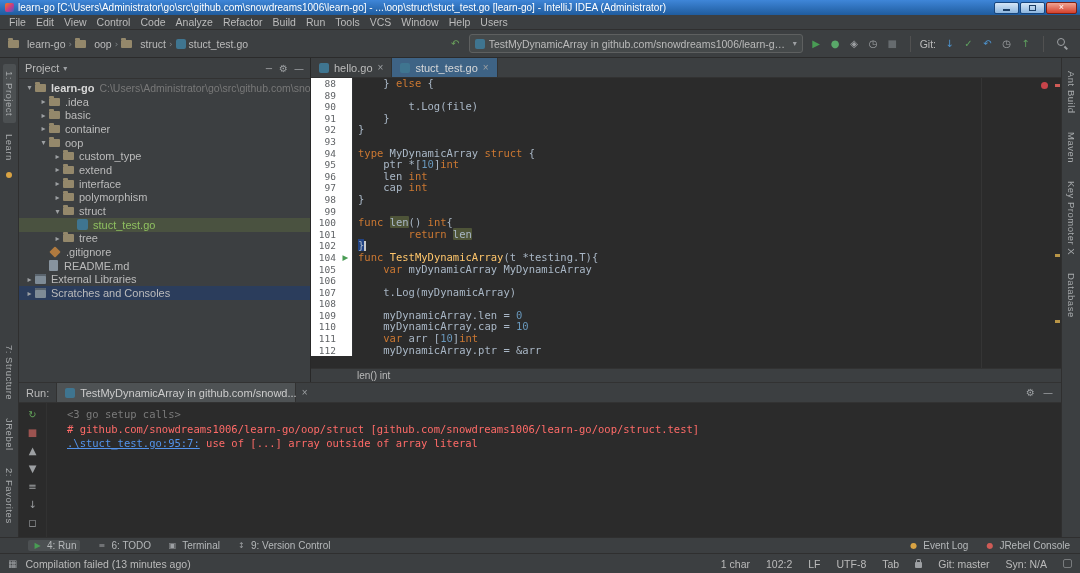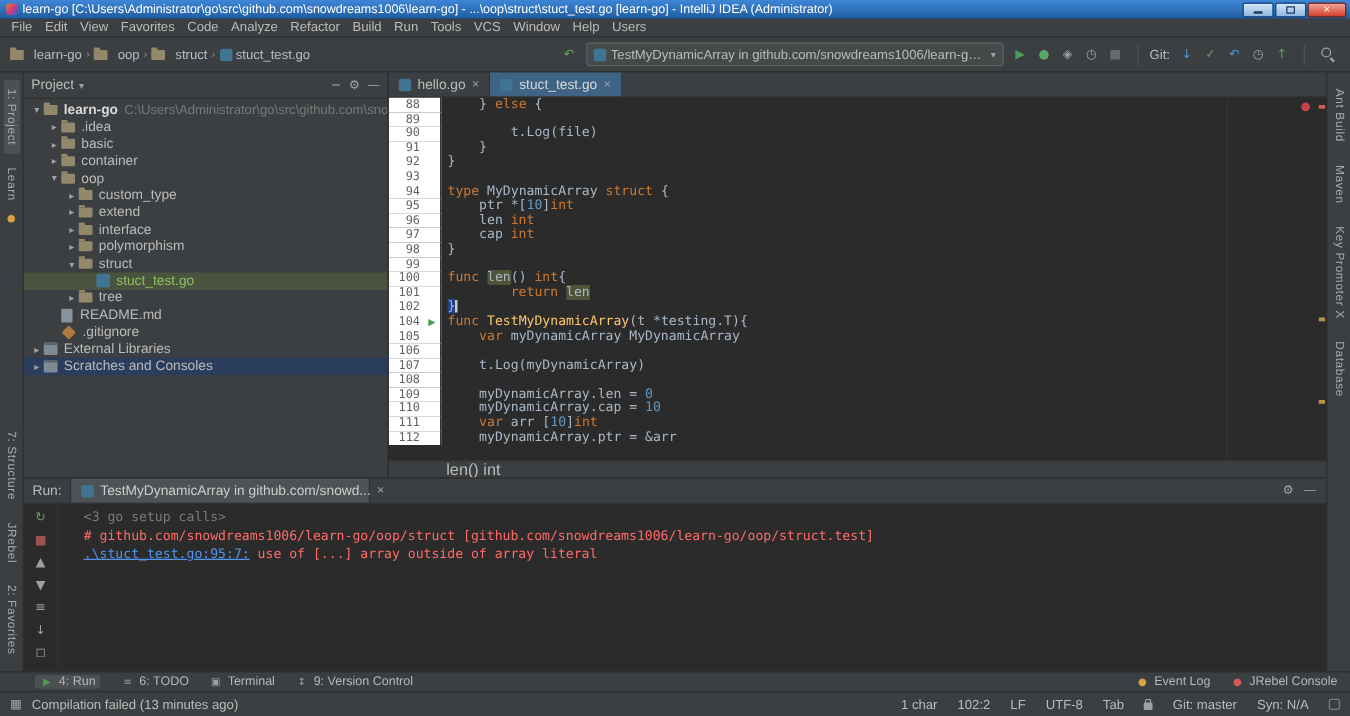--- a/index.html
+++ b/index.html
@@ -90,21 +90,21 @@
   .sh{background:#4e5438;border-radius:1px;color:#a9b7c6;}
   .ssel{background:#214283;color:#a9b7c6;}
   .caret{display:inline-block;width:2px;height:10px;background:#c8c8c8;vertical-align:middle;}
   .guide{position:absolute;top:0;bottom:0;left:670px;width:1px;background:#353535;}
   .err-dot{position:absolute;right:13px;top:4px;width:7px;height:7px;border-radius:50%;background:#c7444a;}
   .stripe{position:absolute;right:0;top:0;bottom:0;width:8px;}
   .mark{position:absolute;right:1px;width:5px;height:3px;display:block;}
   .mark.red{background:#cf5b56;top:6px;}
   .mark.o1{background:#b89547;top:176px;}
   .mark.o2{background:#b89547;top:242px;}
-  .context-bar{height:14px;flex:none;background:#3c3f41;border-top:1px solid #323232;display:flex;align-items:center;padding-left:46px;font-size:13px;color:#bbbbbb;}
+  .context-bar{height:14px;flex:none;background:#3c3f41;border-top:1px solid #323232;display:flex;align-items:center;padding-left:46px;font-size:10px;color:#bbbbbb;}
 
   
   .run-panel{height:155px;flex:none;background:#2b2b2b;border-top:1px solid #323232;display:flex;flex-direction:column;}
   .run-header{height:20px;flex:none;background:#3c3f41;border-bottom:1px solid #323232;display:flex;align-items:stretch;gap:7px;padding-left:7px;}
   .run-label{display:flex;align-items:center;color:#bbbbbb;}
   .run-tab{display:flex;align-items:center;gap:5px;background:#4e5254;padding:0 8px;border-left:1px solid #323232;border-right:1px solid #323232;color:#cccccc;max-width:240px;white-space:nowrap;}
   .rh-icons{margin-left:auto;display:flex;align-items:center;gap:8px;padding-right:8px;color:#9da0a3;font-family:"DejaVu Sans",sans-serif;font-size:10px;}
   .run-body{flex:1;display:flex;min-height:0;}
   .run-toolbar{width:28px;flex:none;border-right:1px solid #323232;display:flex;flex-direction:column;align-items:center;padding-top:4px;gap:3px;}
   .rt-ico{width:17px;height:15px;}
@@ -147,21 +147,21 @@
           <i class="wb-max"></i>
         </span>
       <span class="win-btn close">×</span>
     </span>
   </div>
 
   <div class="menubar" id="menubar">
       <span class="menu-item">File</span>
       <span class="menu-item">Edit</span>
       <span class="menu-item">View</span>
-      <span class="menu-item">Favorites</span>
+      <span class="menu-item">Control</span>
       <span class="menu-item">Code</span>
       <span class="menu-item">Analyze</span>
       <span class="menu-item">Refactor</span>
       <span class="menu-item">Build</span>
       <span class="menu-item">Run</span>
       <span class="menu-item">Tools</span>
       <span class="menu-item">VCS</span>
       <span class="menu-item">Window</span>
       <span class="menu-item">Help</span>
       <span class="menu-item">Users</span>
@@ -302,27 +302,27 @@
                 <span class="icon-go"></span>
                 <span class="tree-label green">stuct_test.go</span>
               </div>
               <div class="tree-row" style="padding-left: 33px;">
                 <span class="arrow">▸</span>
                 <span class="icon-folder"></span>
                 <span class="tree-label">tree</span>
               </div>
               <div class="tree-row" style="padding-left: 19px;">
                 <span class="arrow"></span>
+                <span class="icon-ignore"></span>
+                <span class="tree-label">.gitignore</span>
+              </div>
+              <div class="tree-row" style="padding-left: 19px;">
+                <span class="arrow"></span>
                 <span class="icon-file"></span>
                 <span class="tree-label">README.md</span>
-              </div>
-              <div class="tree-row" style="padding-left: 19px;">
-                <span class="arrow"></span>
-                <span class="icon-ignore"></span>
-                <span class="tree-label">.gitignore</span>
               </div>
               <div class="tree-row" style="padding-left: 5px;">
                 <span class="arrow">▸</span>
                 <span class="icon-lib"></span>
                 <span class="tree-label">External Libraries</span>
               </div>
               <div class="tree-row sel-blue" style="padding-left: 5px;">
                 <span class="arrow">▸</span>
                 <span class="icon-lib"></span>
                 <span class="tree-label">Scratches and Consoles</span>

